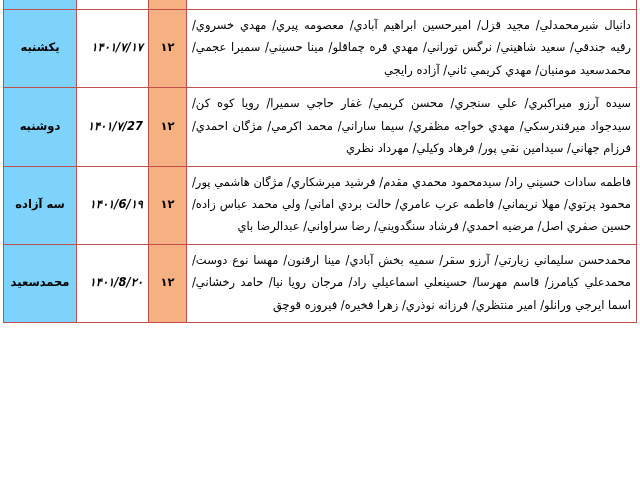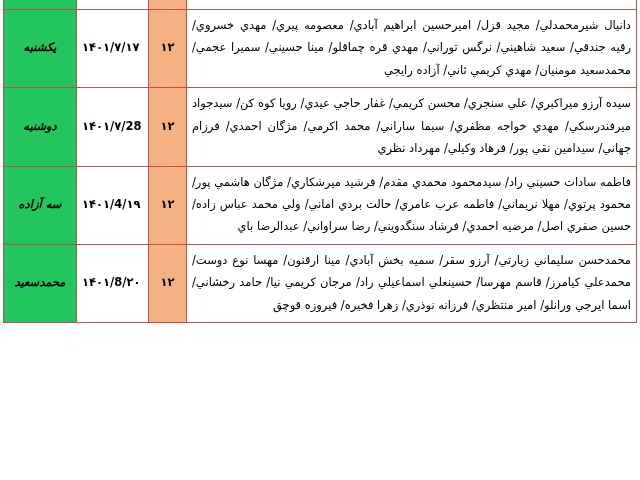--- a/index.html
+++ b/index.html
@@ -37,33 +37,33 @@
 
   table.schedule td {
     border: 1px solid #c0504d;
     padding: 4px 5px 6px 5px;
     vertical-align: middle;
     font-size: 11.5px;
     line-height: 1.95;
     color: #000000;
   }
   td.cell-day {
-    background: #22c55e;
+    background: #7dd3fc;
     text-align: center;
     font-weight: bold;
     font-size: 11.5px;
     color: #000000;
-    font-style: italic;
   }
   td.cell-date {
     background: #ffffff;
-    text-align: left;
+    text-align: right;
     font-weight: bold;
     font-size: 11px;
     letter-spacing: 0.3px;
+    font-style: italic;
   }
   td.cell-count {
     background: #f6b183;
     text-align: center;
     font-weight: bold;
     font-size: 11.5px;
   }
   td.cell-names {
     background: #ffffff;
     text-align: justify;
@@ -104,37 +104,37 @@
       <tr>
         <td class="cell-names">
           <span class="names-text">دانيال شيرمحمدلي/ مجيد قزل/ اميرحسين ابراهيم آبادي/ معصومه پيري/ مهدي خسروي/ رقيه جندقي/ سعيد شاهيني/ نرگس توراني/ مهدي قره چماقلو/ مينا حسيني/ سميرا عجمي/ محمدسعيد مومنيان/ مهدي كريمي ثاني/ آزاده رايجي</span>
         </td>
         <td class="cell-count">۱۲</td>
         <td class="cell-date">۱۴۰۱/۷/۱۷</td>
         <td class="cell-day">يكشنبه</td>
       </tr>
       <tr>
         <td class="cell-names">
-          <span class="names-text">سيده آرزو ميراكبري/ علي سنجري/ محسن كريمي/ غفار حاجي عيدي/ رويا كوه كن/ سيدجواد ميرفندرسكي/ مهدي خواجه مظفري/ سيما ساراني/ محمد اكرمي/ مژگان احمدي/ فرزام جهاني/ سيدامين نقي پور/ فرهاد وكيلي/ مهرداد نظري</span>
+          <span class="names-text">سيده آرزو ميراكبري/ علي سنجري/ محسن كريمي/ غفار حاجي سميرا/ رويا كوه كن/ سيدجواد ميرفندرسكي/ مهدي خواجه مظفري/ سيما ساراني/ محمد اكرمي/ مژگان احمدي/ فرزام جهاني/ سيدامين نقي پور/ فرهاد وكيلي/ مهرداد نظري</span>
         </td>
         <td class="cell-count">۱۲</td>
-        <td class="cell-date">۱۴۰۱/۷/28</td>
+        <td class="cell-date">۱۴۰۱/۷/27</td>
         <td class="cell-day">دوشنبه</td>
       </tr>
       <tr>
         <td class="cell-names">
           <span class="names-text">فاطمه سادات حسيني راد/ سيدمحمود محمدي مقدم/ فرشيد ميرشكاري/ مژگان هاشمي پور/ محمود پرتوي/ مهلا نريماني/ فاطمه عرب عامري/ حالت بردي اماني/ ولي محمد عباس زاده/ حسين صفري اصل/ مرضيه احمدي/ فرشاد سنگدويني/ رضا سراواني/ عبدالرضا باي</span>
         </td>
         <td class="cell-count">۱۲</td>
-        <td class="cell-date">۱۴۰۱/4/۱۹</td>
+        <td class="cell-date">۱۴۰۱/6/۱۹</td>
         <td class="cell-day">سه آزاده</td>
       </tr>
       <tr>
         <td class="cell-names">
-          <span class="names-text">محمدحسن سليماني زيارتي/ آرزو سقر/ سميه بخش آبادي/ مينا ارقنون/ مهسا نوع دوست/ محمدعلي كيامرز/ قاسم مهرسا/ حسينعلي اسماعيلي راد/ مرجان كريمي نيا/ حامد رخشاني/ اسما ايرجي ورانلو/ امير منتظري/ فرزانه نوذري/ زهرا فخيره/ فيروزه قوچق</span>
+          <span class="names-text">محمدحسن سليماني زيارتي/ آرزو سقر/ سميه بخش آبادي/ مينا ارقنون/ مهسا نوع دوست/ محمدعلي كيامرز/ قاسم مهرسا/ حسينعلي اسماعيلي راد/ مرجان رويا نيا/ حامد رخشاني/ اسما ايرجي ورانلو/ امير منتظري/ فرزانه نوذري/ زهرا فخيره/ فيروزه قوچق</span>
         </td>
         <td class="cell-count">۱۲</td>
         <td class="cell-date">۱۴۰۱/8/۲۰</td>
         <td class="cell-day">محمدسعيد</td>
       </tr>
     </tbody>
   </table>
 </div>
 
 </body></html>

